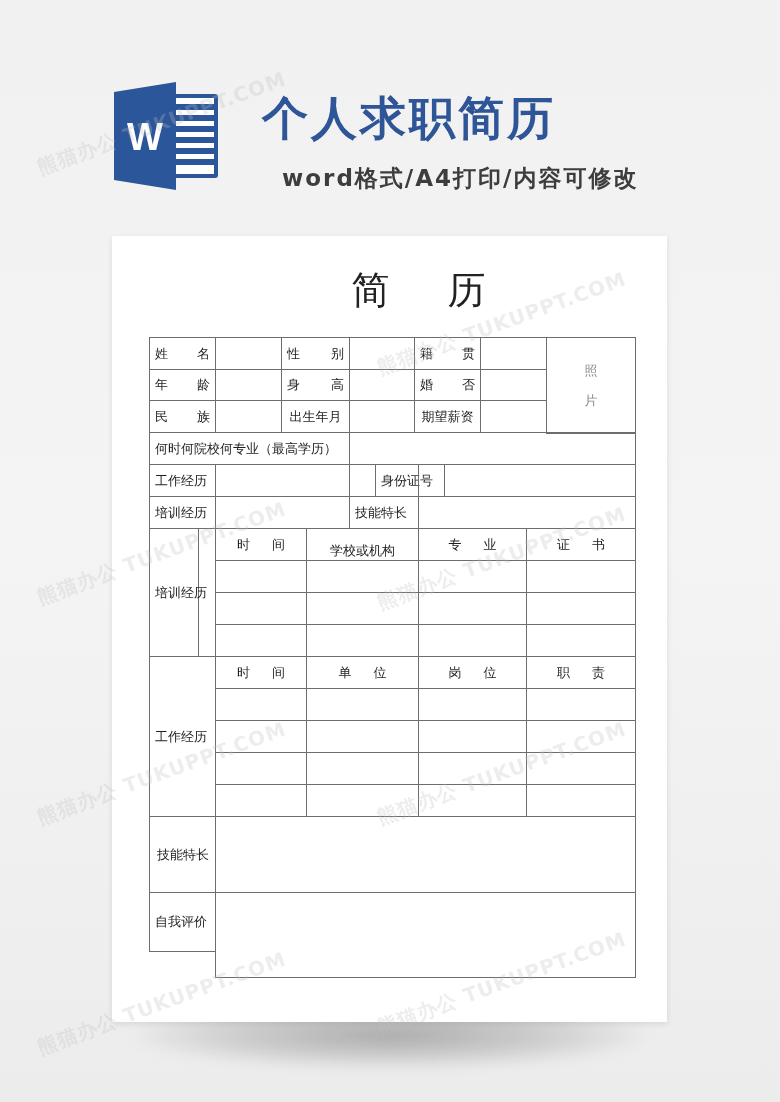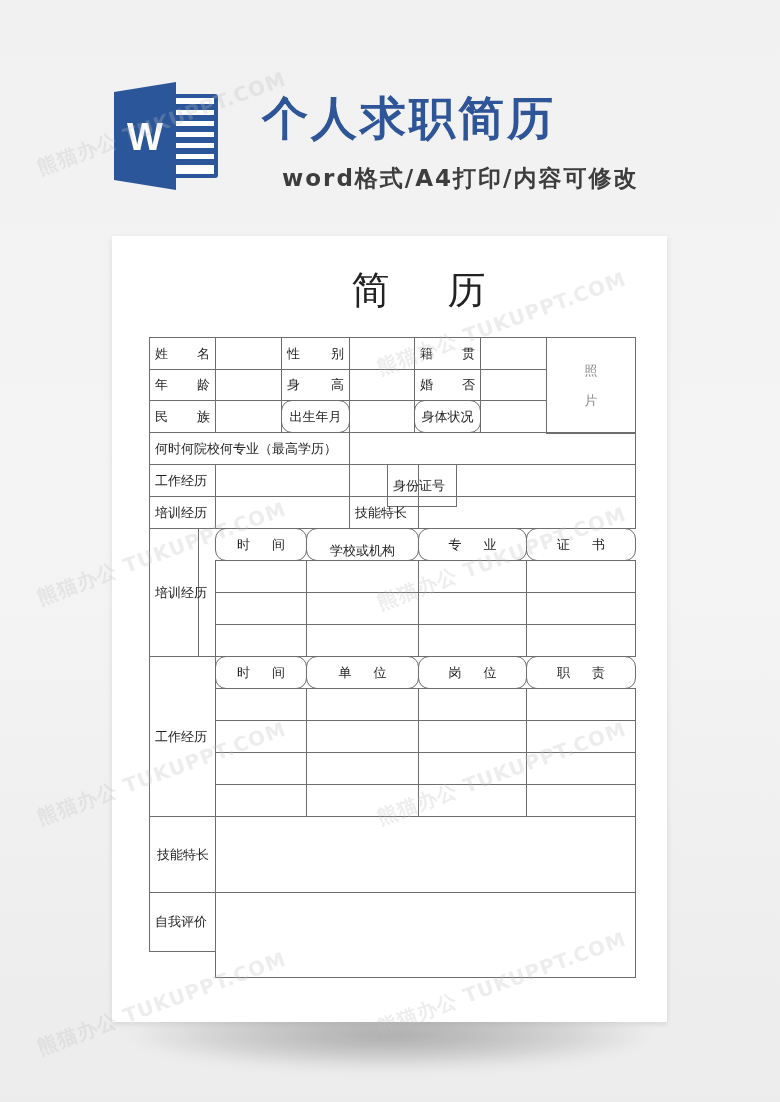--- a/index.html
+++ b/index.html
@@ -33,21 +33,21 @@
   }
   .grid { position:absolute; left:0; top:0; }
   .cell {
     position:absolute; box-sizing:border-box; border:1px solid #6d6d6d;
     margin-left:-1px; margin-top:-1px;
     display:flex; align-items:center;
     font-size:13px; color:#1e1e1e; white-space:nowrap;
   }
   .cell.spread { justify-content:space-between; padding:0 5px; }
   .cell.left { justify-content:flex-start; padding-left:5px; }
-  .cell.center { justify-content:center;border-radius:11px; }
+  .cell.center { justify-content:center; }
   .cell.photo { flex-direction:column; justify-content:center; color:#8a8a8a; }
   .photo span { display:block; line-height:30px; }
   .hdr { letter-spacing:0; }
   .hdr span + span { margin-left:22px; }
   .wm {
     position:absolute; color:rgba(190,190,190,0.28); font-size:20px; font-weight:bold;
     transform:rotate(-20deg); white-space:nowrap; pointer-events:none; letter-spacing:1px;
   }
 </style>
 </head>
@@ -115,29 +115,29 @@
       </div>
     <div class="cell" style="left:369px;top:134px;width:67px;height:32px;"></div>
 
     <div class="cell spread" style="left:38px;top:165px;width:67px;height:33px;">
         <span>民</span>
         <span>族</span>
       </div>
     <div class="cell" style="left:104px;top:165px;width:67px;height:33px;"></div>
     <div class="cell center" style="left:170px;top:165px;width:69px;height:33px;">出生年月</div>
     <div class="cell" style="left:238px;top:165px;width:66px;height:33px;"></div>
-    <div class="cell center" style="left:303px;top:165px;width:67px;height:33px;">身体状况</div>
+    <div class="cell center" style="left:303px;top:165px;width:67px;height:33px;">期望薪资</div>
     <div class="cell" style="left:369px;top:165px;width:67px;height:33px;"></div>
 
     <div class="cell left" style="left:38px;top:197px;width:201px;height:33px;">何时何院校何专业（最高学历）</div>
     <div class="cell" style="left:238px;top:197px;width:287px;height:33px;"></div>
 
     <div class="cell left" style="left:38px;top:229px;width:67px;height:33px;">工作经历</div>
     <div class="cell" style="left:104px;top:229px;width:135px;height:33px;"></div>
-    <div class="cell left" style="left:244px;top:229px;width:70px;height:43px;margin-left:31px;">身份证号</div>
+    <div class="cell left" style="left:232px;top:229px;width:70px;height:33px;margin-left:31px;">身份证号</div>
     <div class="cell" style="left:307px;top:229px;width:218px;height:33px;"></div>
 
     <div class="cell left" style="left:38px;top:261px;width:67px;height:33px;">培训经历</div>
     <div class="cell" style="left:104px;top:261px;width:135px;height:33px;"></div>
     <div class="cell left" style="left:238px;top:261px;width:70px;height:33px;">技能特长</div>
     <div class="cell" style="left:307px;top:261px;width:218px;height:33px;"></div>
 
     <div class="cell left" style="left:38px;top:293px;width:50px;height:129px;">培训经历</div>
     <div class="cell center hdr" style="left:104px;top:293px;width:92px;height:33px;">
         <span>时</span>

